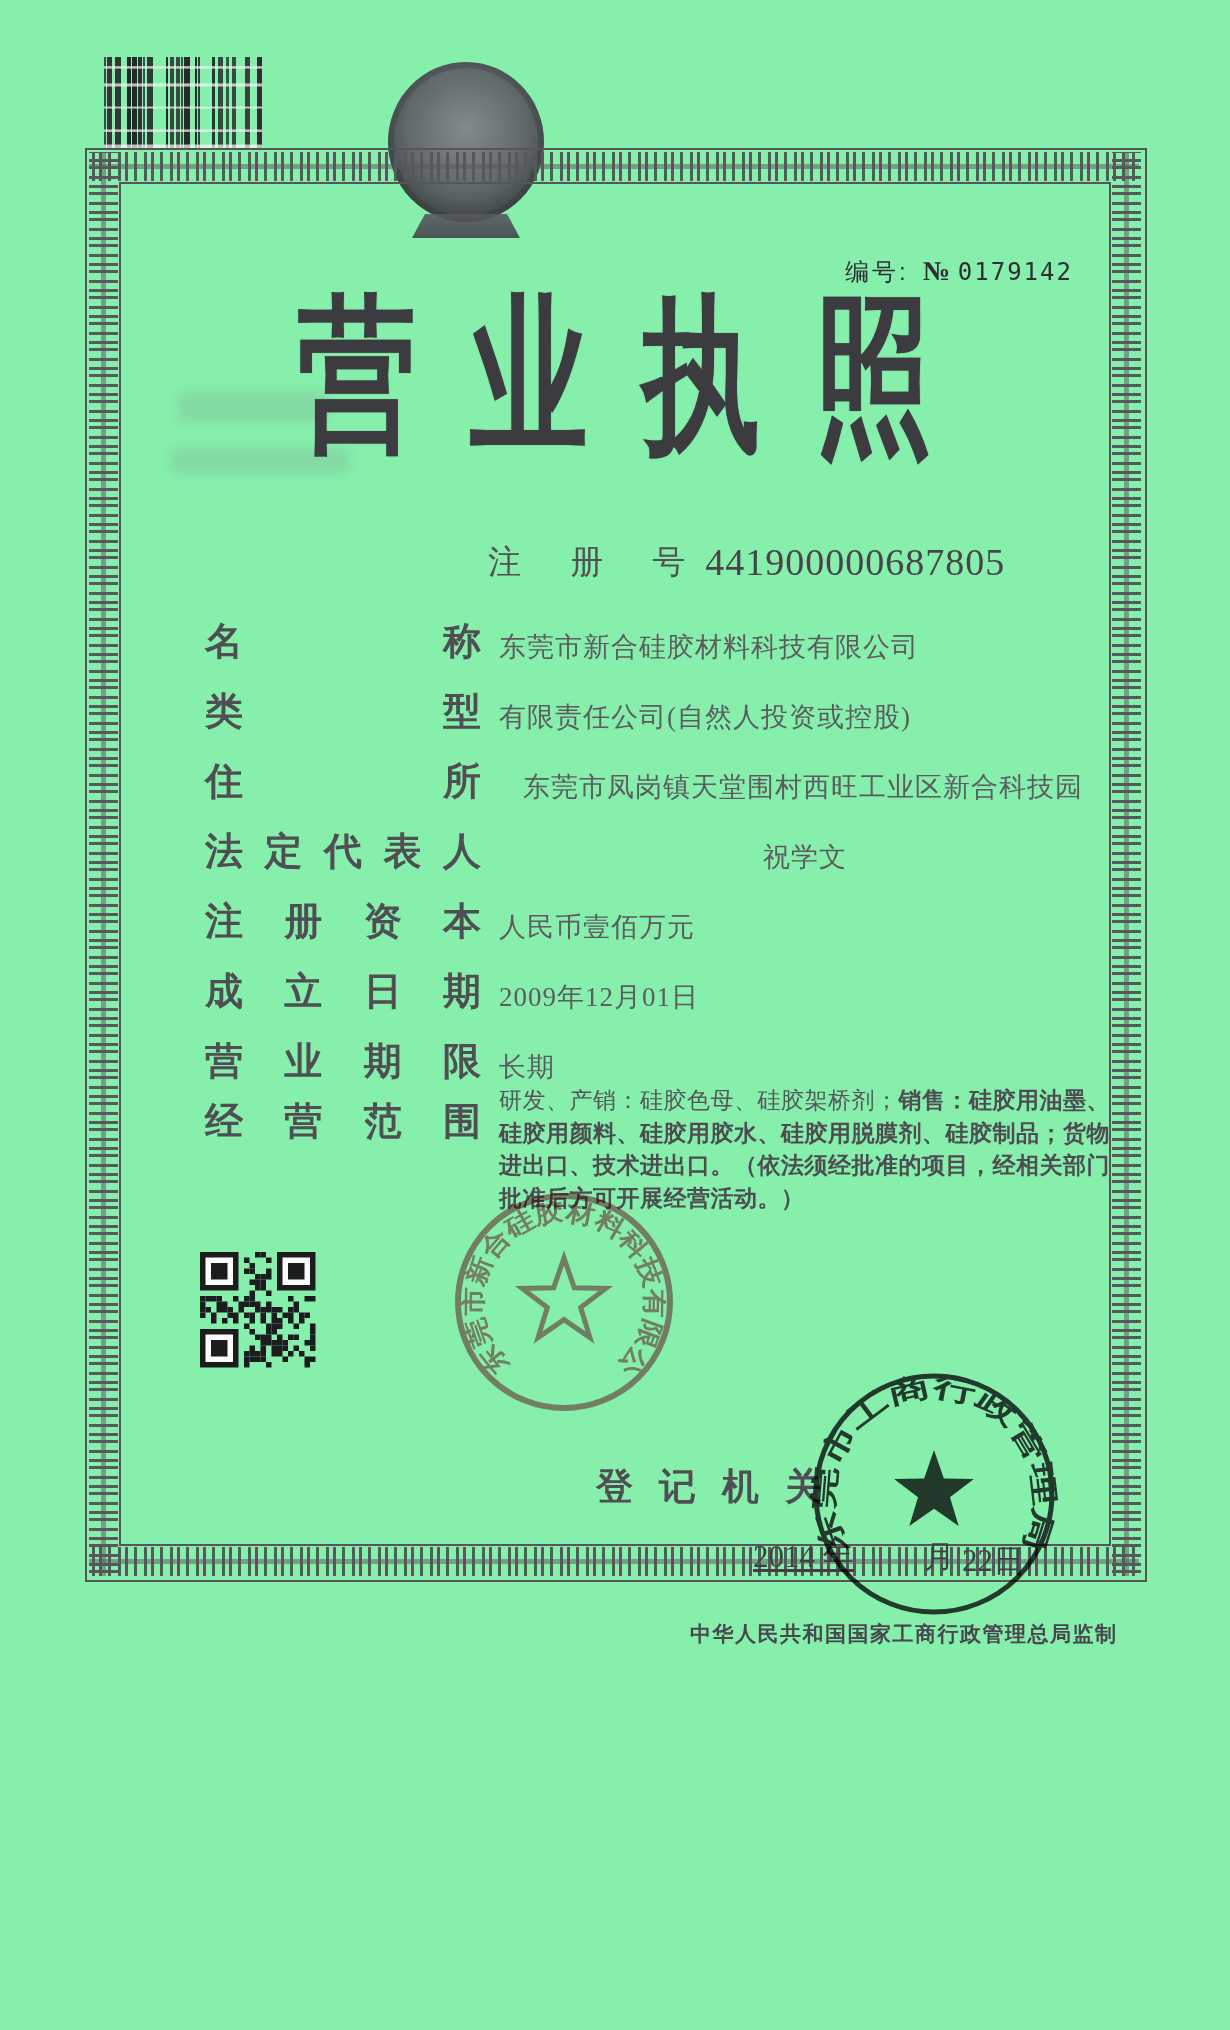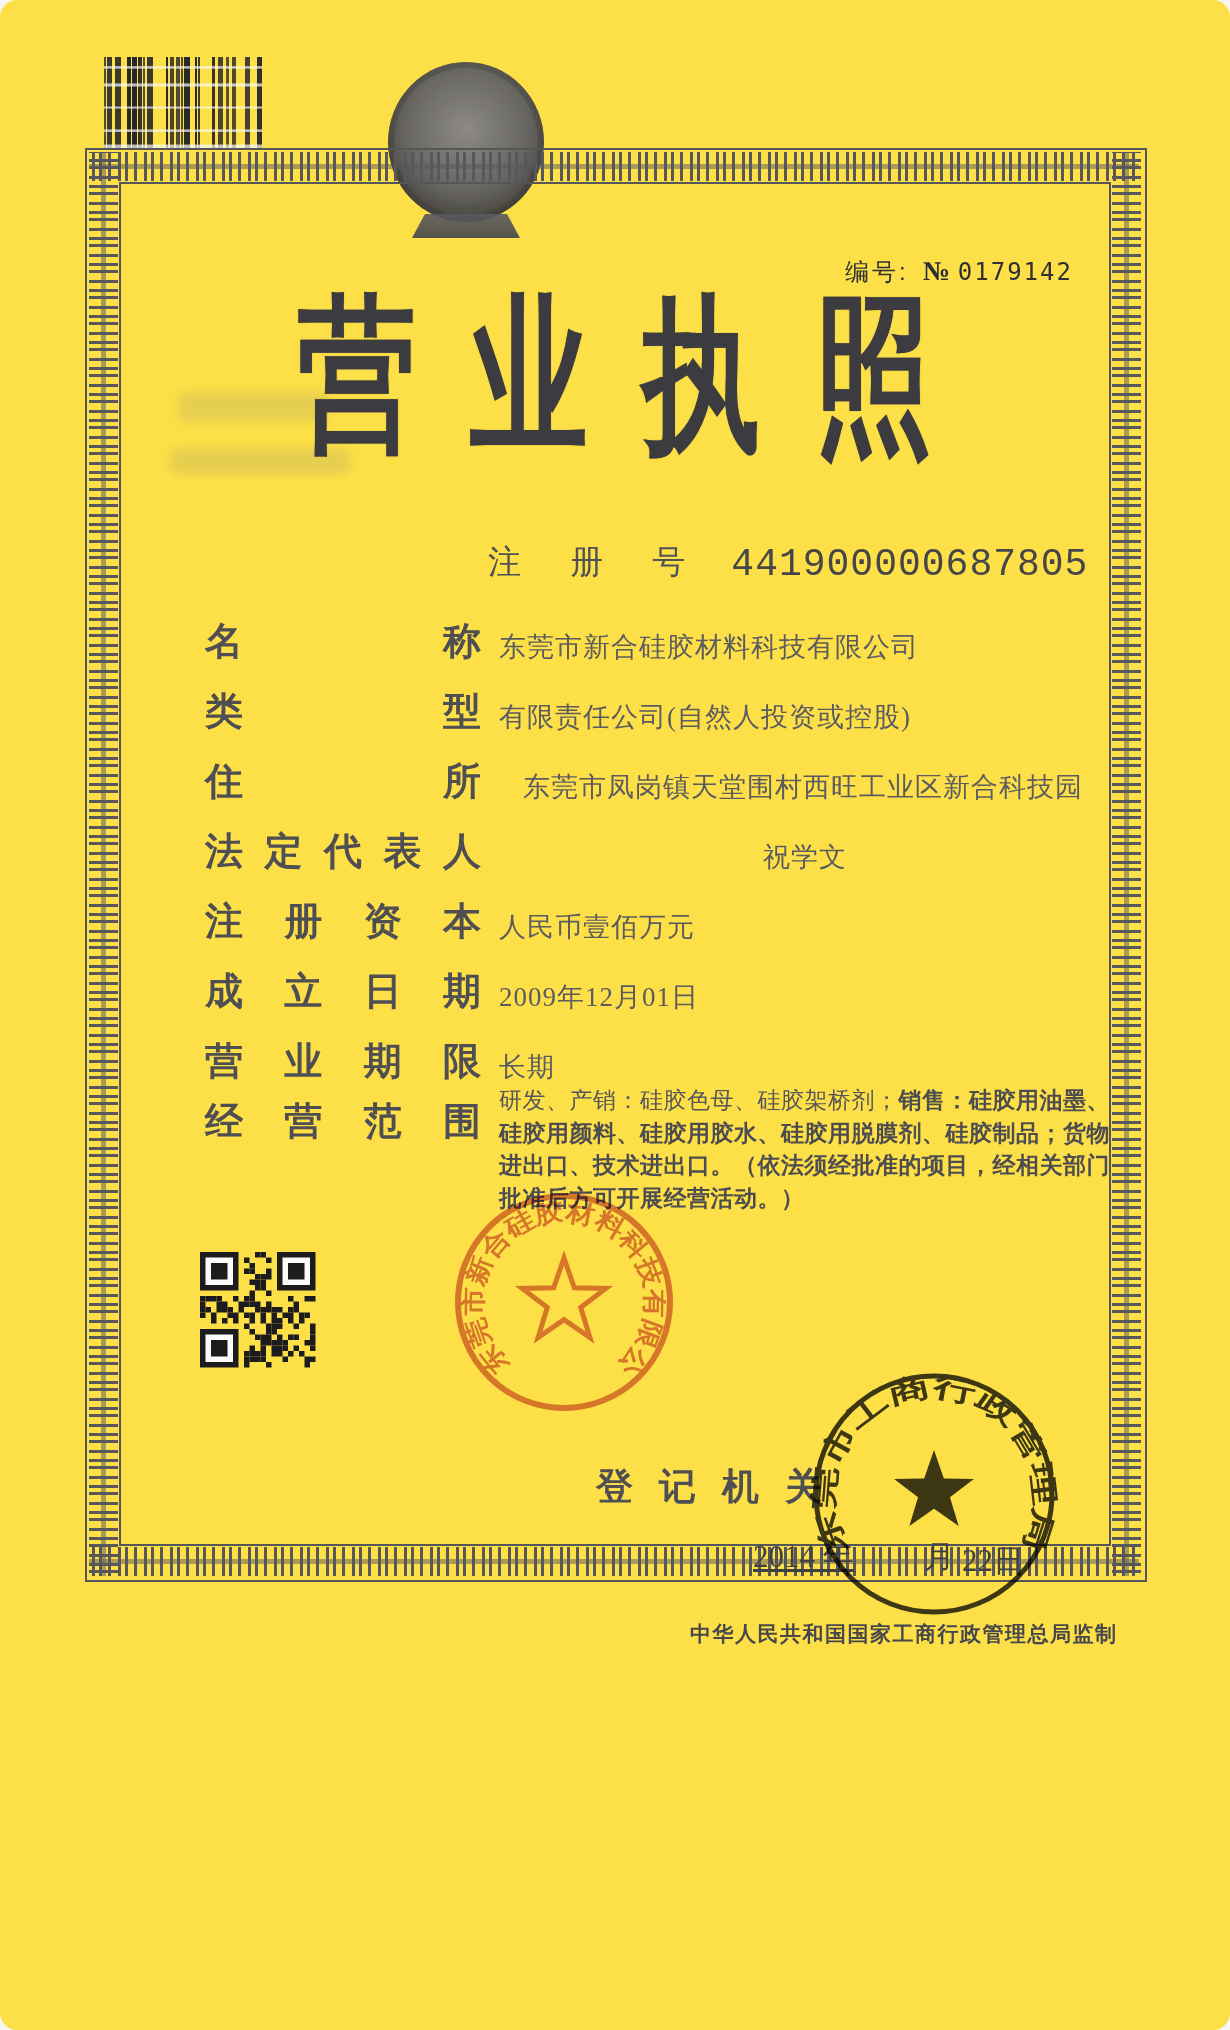--- a/index.html
+++ b/index.html
@@ -2,21 +2,21 @@
 <html><head>
 <meta charset="utf-8">
 <style>
   html,body{margin:0;padding:0;}
   body{
     width:1230px;height:2030px;
     background:#f6f6f3;
     font-family:"Liberation Sans", sans-serif;
     position:relative;overflow:hidden;
   }
-  .page{position:absolute;left:0;top:0;width:1230px;height:2030px;background:#fde047;border-radius:17px;}
+  .page{position:absolute;left:0;top:0;width:1230px;height:2030px;background:#86efac;}
   .abs{position:absolute;}
 
   
   .frame-outer{left:85px;top:148px;width:1058px;height:1430px;border:2px solid #55555a;}
   .frame-inner{left:119px;top:182px;width:988px;height:1360px;border:2px solid #55555a;}
   .band{background:
       repeating-linear-gradient(90deg, rgba(0,0,0,0) 0 3px, #57575c 3px 6px, rgba(0,0,0,0) 6px 10px, #57575c 10px 13px, rgba(0,0,0,0) 13px 19px, #57575c 19px 22px, rgba(0,0,0,0) 22px 26px),
       linear-gradient(180deg, rgba(0,0,0,0) 0 42%, rgba(87,87,92,0.5) 42% 58%, rgba(0,0,0,0) 58% 100%);
   }
   .band-v{background:
@@ -49,21 +49,21 @@
 
   .doc-title{
     left:50%;top:270px;transform:translateX(-50%) scaleX(0.70);transform-origin:center top;
     font-size:168px;font-weight:bold;color:#3c3c40;
     letter-spacing:78px;padding-left:78px;white-space:nowrap;line-height:1.25;
     text-shadow:0 0 1px rgba(60,60,64,.8);
   }
 
   .reg-line{left:488px;top:540px;white-space:nowrap;color:#4a4a4e;}
   .reg-label{font-size:33px;font-weight:400;letter-spacing:20px;color:#515156;margin-top:36px;}
-  .reg-number{font-family:Liberation Mono, monospace;font-size:38px;letter-spacing:1px;margin-left:26px;color:#46464a;vertical-align:-2px;}
+  .reg-number{font-family:Liberation Serif, serif;font-size:38px;letter-spacing:1px;color:#46464a;vertical-align:-2px;}
 
   .field-label{
     left:205px;width:276px;display:flex;justify-content:space-between;
     font-size:38px;font-weight:600;color:#4e4e53;
   }
   .field-value{
     left:499px;width:612px;font-family:"Liberation Serif",serif;
     font-size:27px;color:#5b5b60;letter-spacing:1px;white-space:nowrap;
   }
   .scope-value{

